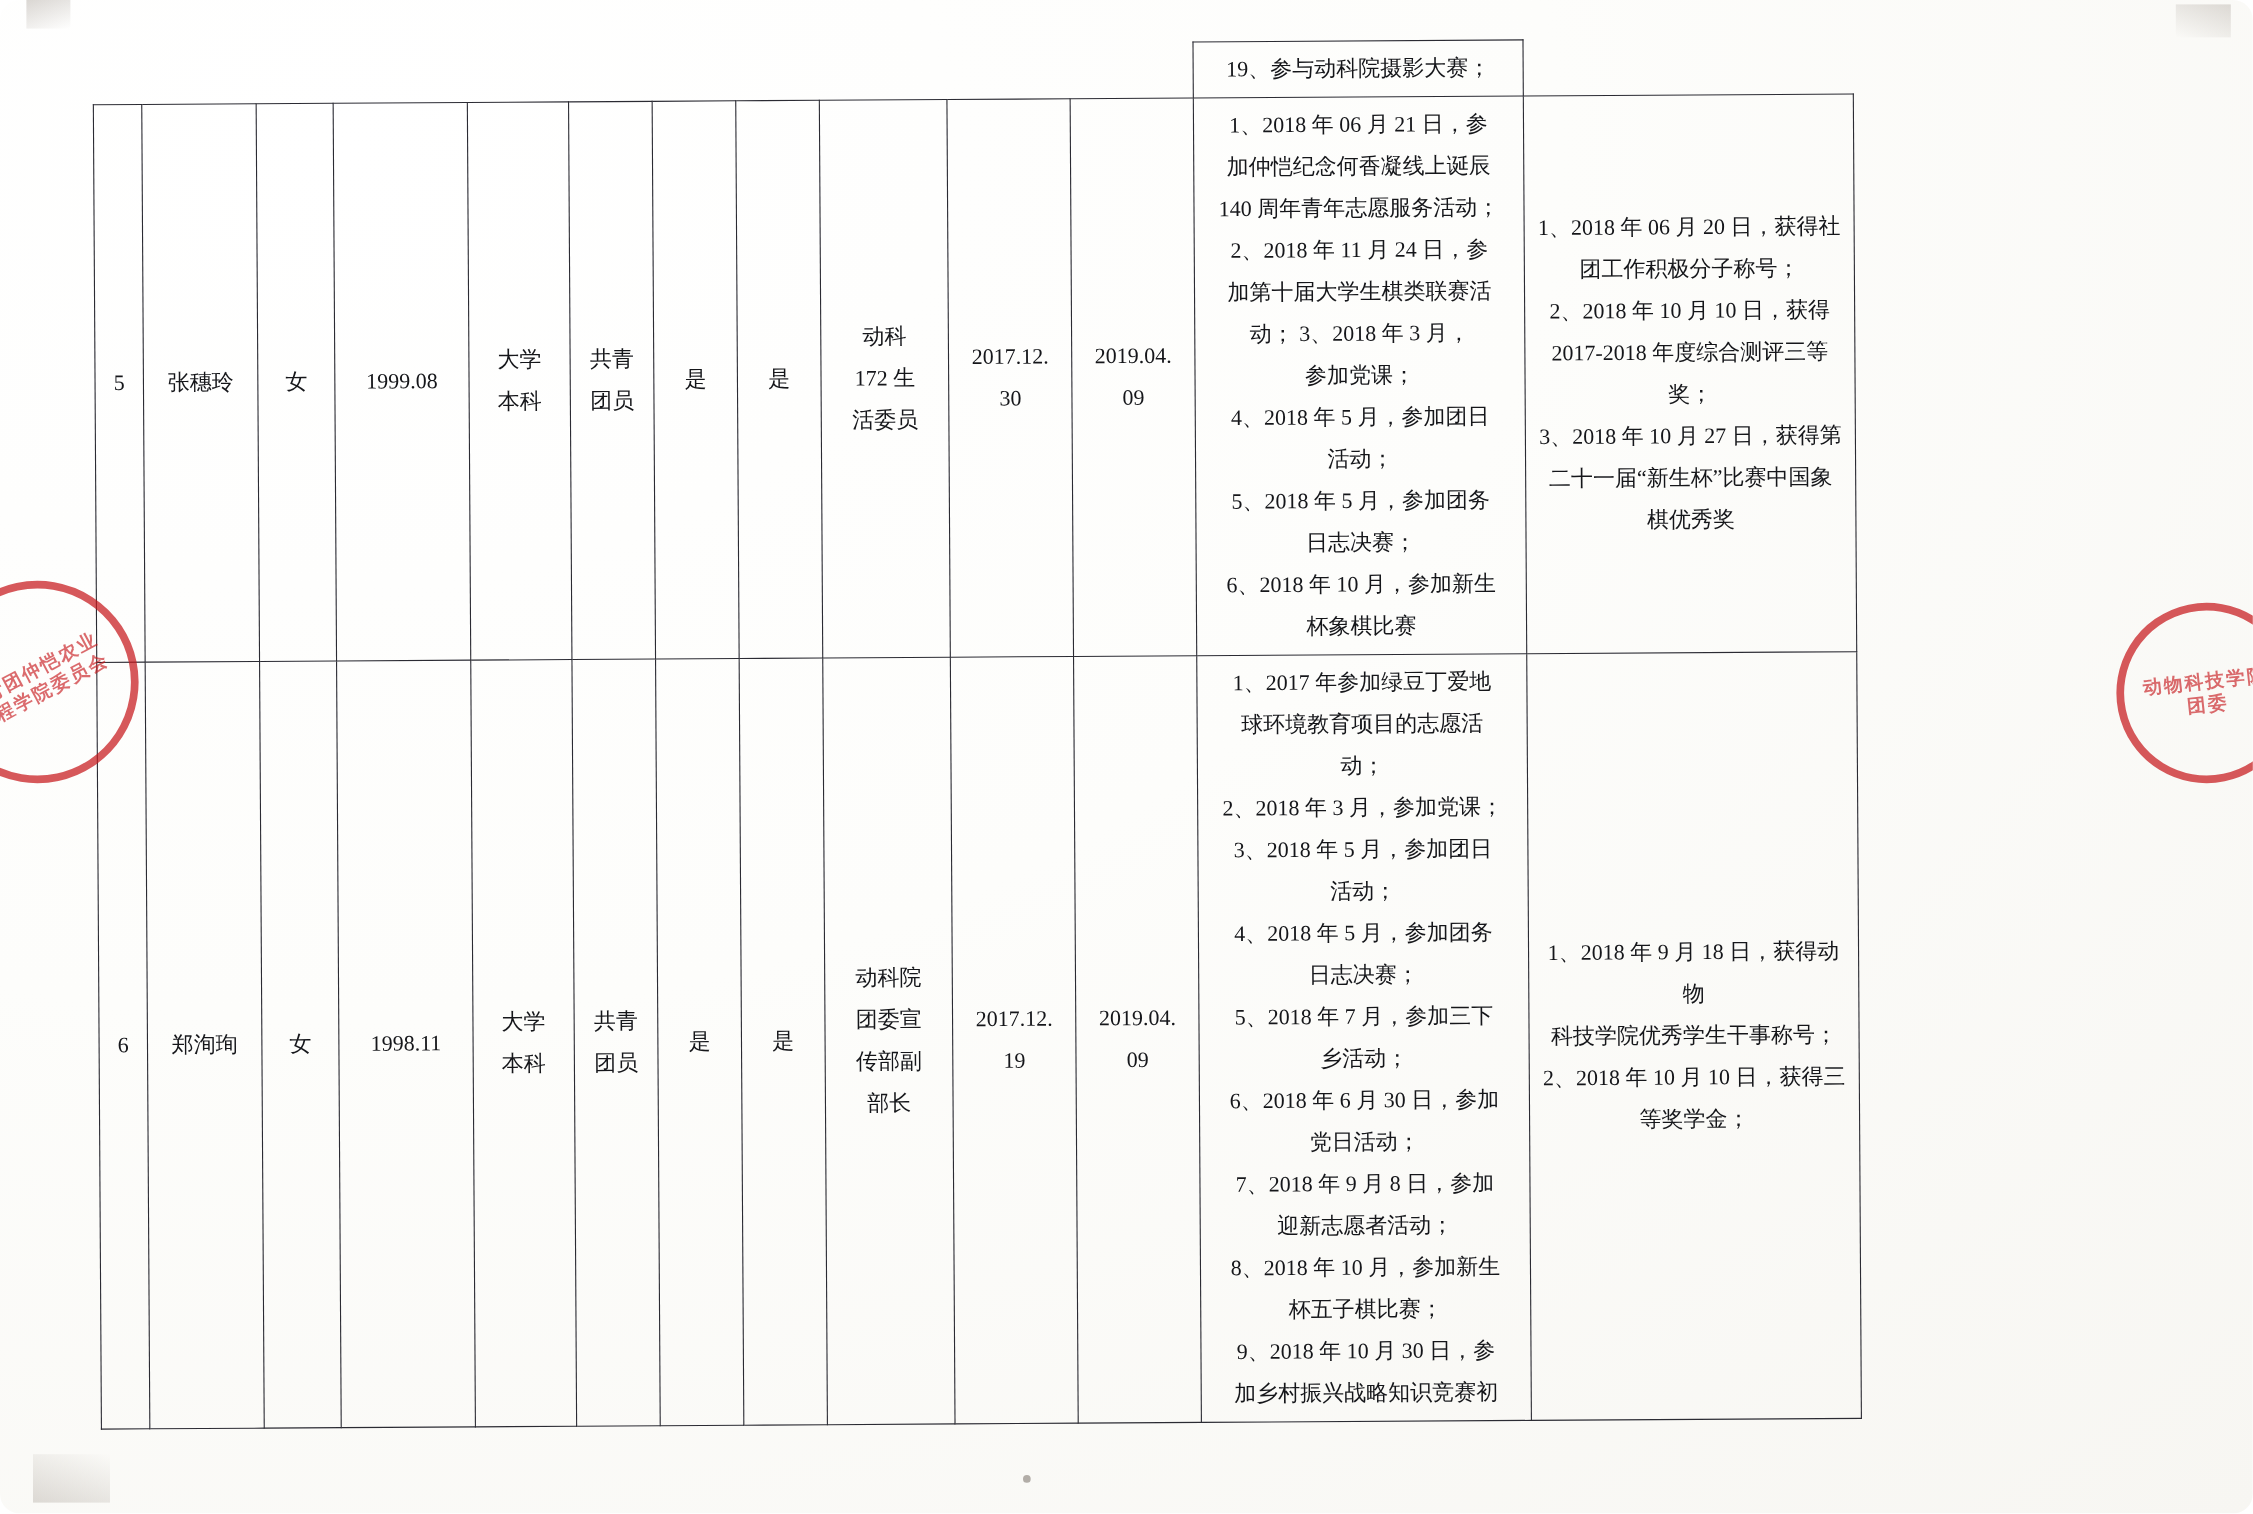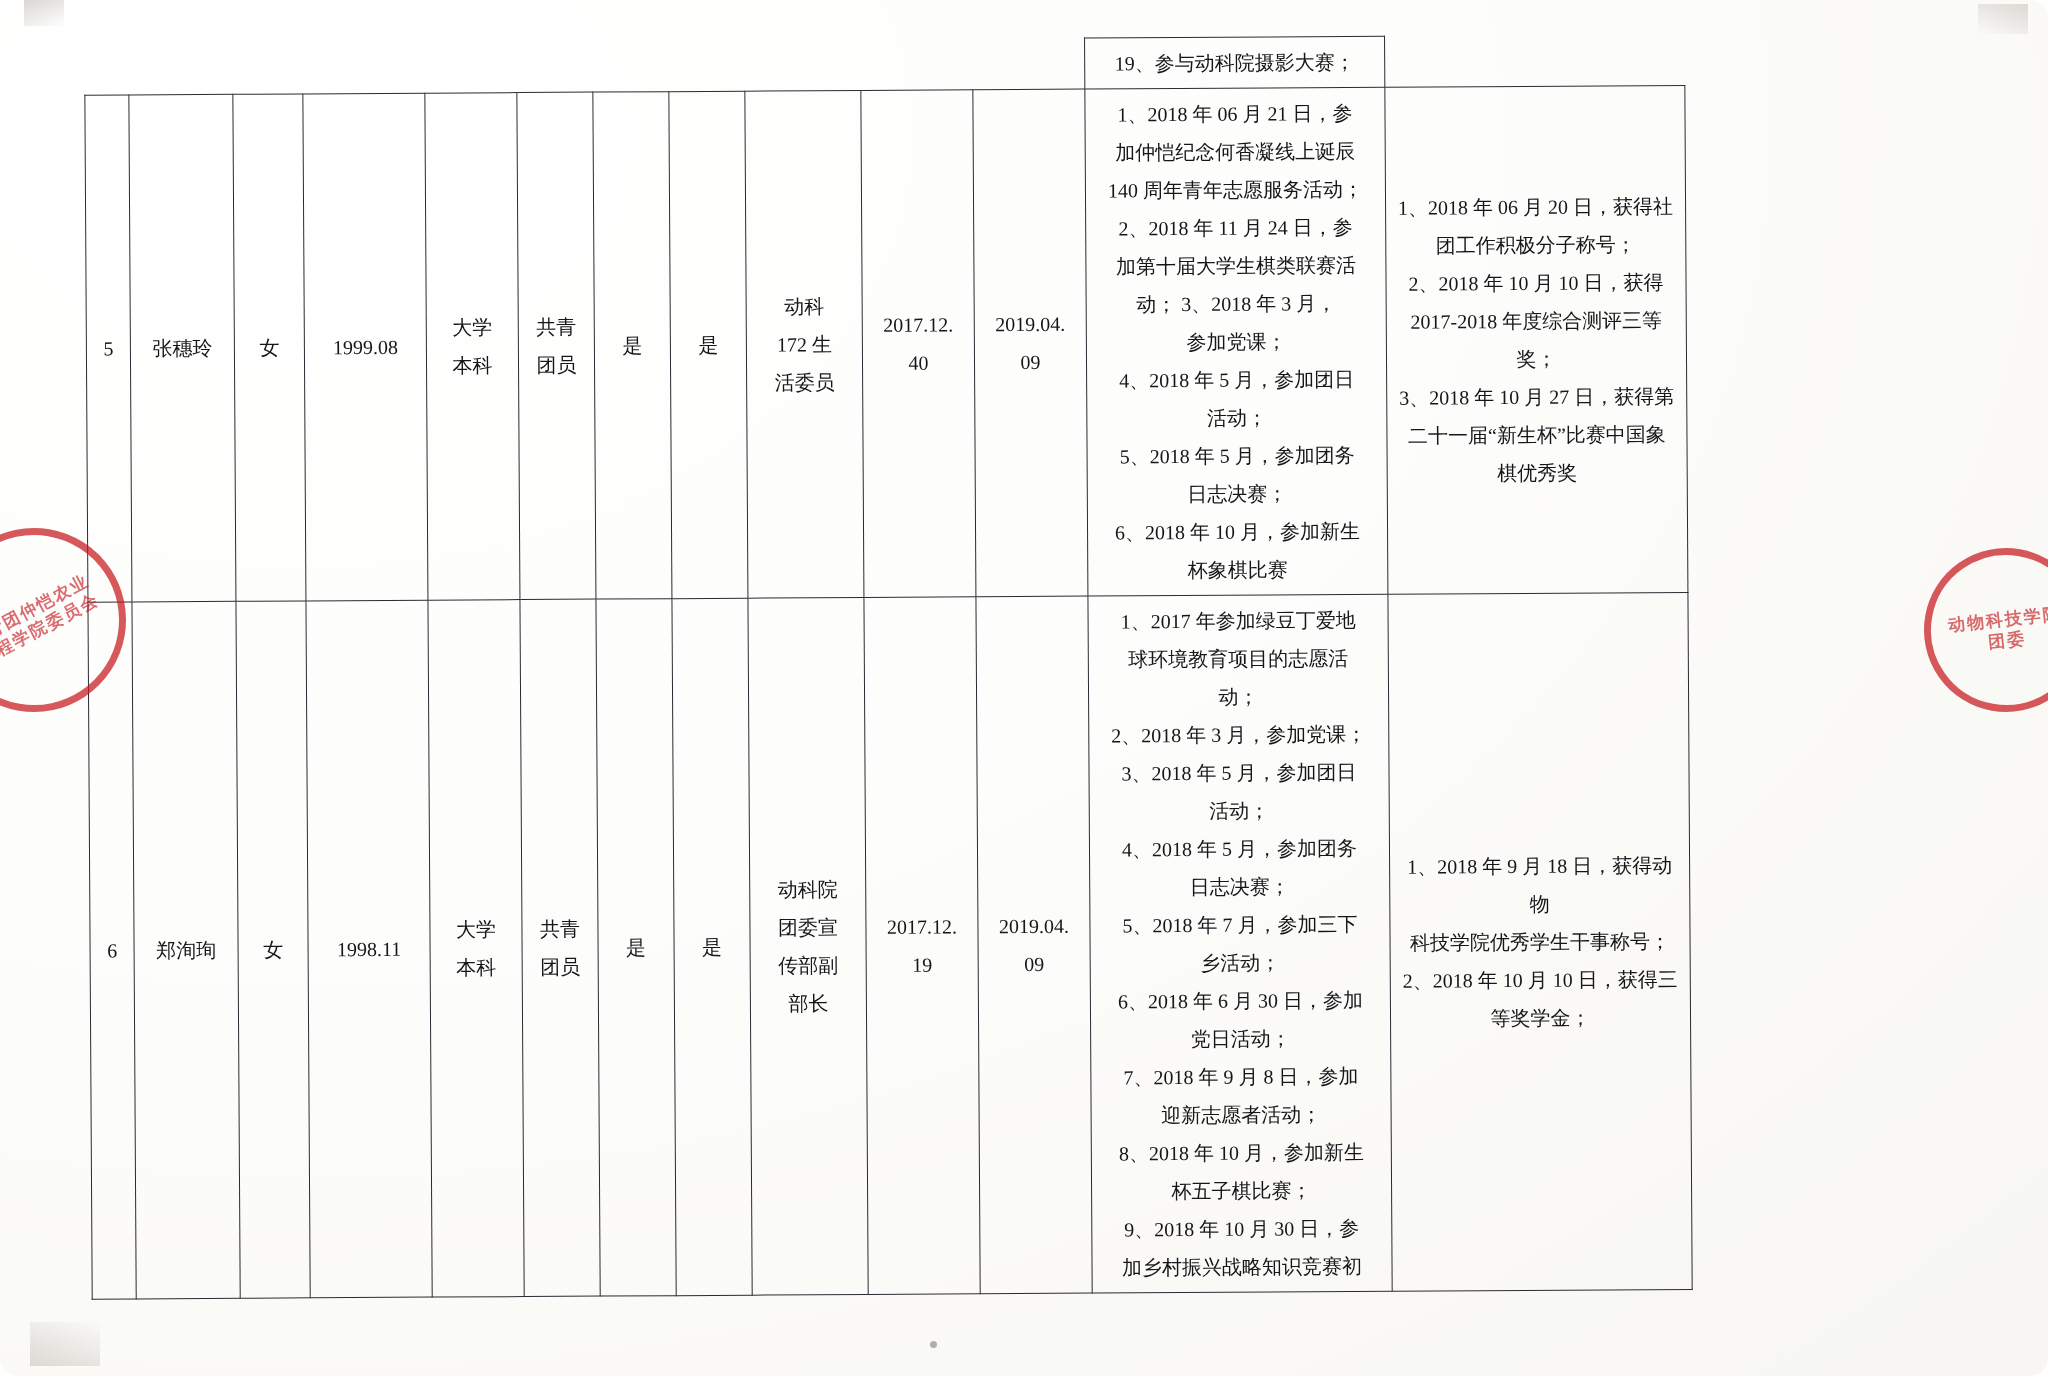--- a/index.html
+++ b/index.html
@@ -200,21 +200,21 @@
         </td>
         <td>是</td>
         <td>是</td>
         <td class="cell-lines">
           <span>动科</span>
           <span>172 生</span>
           <span>活委员</span>
         </td>
         <td class="cell-lines">
           <span>2017.12.</span>
-          <span>40</span>
+          <span>30</span>
         </td>
         <td class="cell-lines">
           <span>2019.04.</span>
           <span>09</span>
         </td>
         <td class="left cell-lines">
           <span>1、2018 年 06 月 21 日，参</span>
           <span>加仲恺纪念何香凝线上诞辰</span>
           <span>140 周年青年志愿服务活动；</span>
           <span>2、2018 年 11 月 24 日，参</span>

